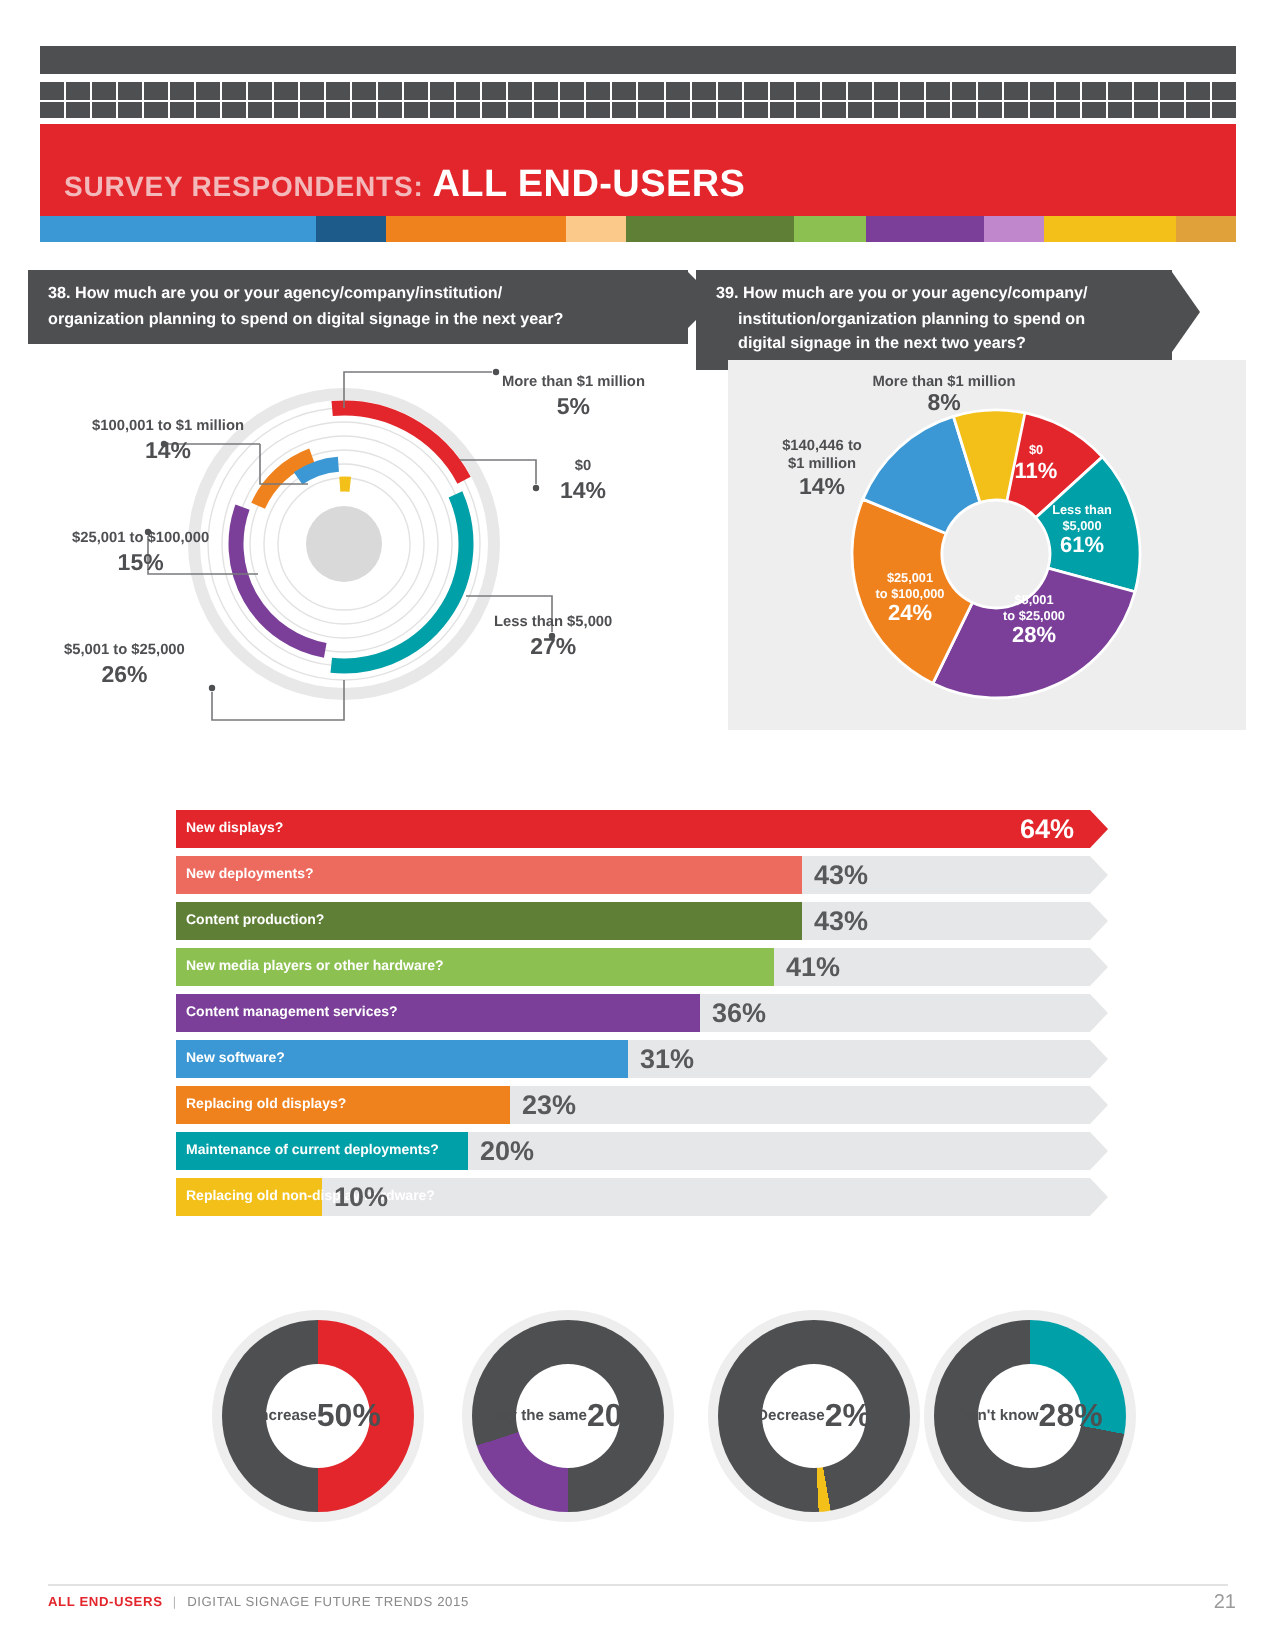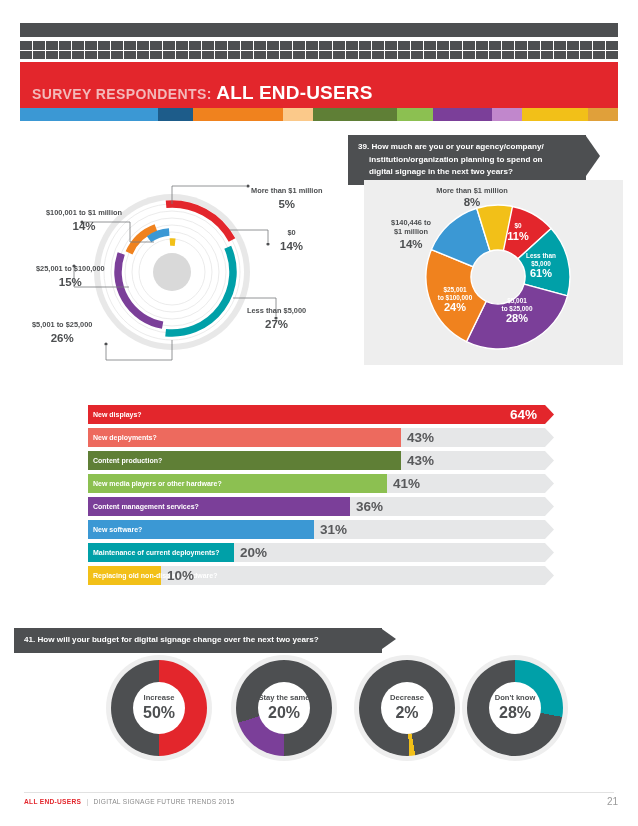--- a/index.html
+++ b/index.html
@@ -114,21 +114,21 @@
   .bval.inside { color: #ffffff; }
 
   
   .donuts { position: absolute; left: 0; top: 655px; width: 638px; height: 120px; }
   .dwrap { position: absolute; width: 106px; height: 106px; }
   .dring { position: absolute; left: 0; top: 0; width: 106px; height: 106px; border-radius: 50%; background: #eeeeee; }
   .dpie { position: absolute; left: 5px; top: 5px; width: 96px; height: 96px; border-radius: 50%; }
   .dhole { position: absolute; left: 27px; top: 27px; width: 52px; height: 52px; border-radius: 50%; background: #ffffff; }
   .dtxt {
     position: absolute; left: 0; top: 0; width: 106px; height: 106px;
-    display: flex; flex-direction: column; align-items: center; justify-content: center;
+    display: flex; flex-direction: row; align-items: center; justify-content: center;
     font-size: 7.6px; font-weight: bold; color: #4d4f51; line-height: 1.25; text-align: center;
   }
   .dtxt .pct { font-size: 16px; font-weight: bold; margin-top: 1px; }
 
   
   .footline { position: absolute; left: 24px; top: 792px; width: 590px; height: 1px; background: #e2e2e2; }
   .footer { position: absolute; left: 24px; top: 798px; font-size: 6.6px; letter-spacing: .3px; }
   .footer .fa { color: #e3262c; font-weight: bold; }
   .footer .fsep { color: #b9b9b9; margin: 0 3px; }
   .footer .fb { color: #8a8a8a; }
@@ -247,20 +247,24 @@
       <i style="background: rgb(240, 130, 30); width: 15%;"></i>
       <i style="background: rgb(251, 201, 138); width: 5%;"></i>
       <i style="background: rgb(95, 127, 54); width: 14%;"></i>
       <i style="background: rgb(140, 192, 81); width: 6%;"></i>
       <i style="background: rgb(123, 63, 153); width: 10%;"></i>
       <i style="background: rgb(193, 135, 204); width: 5%;"></i>
       <i style="background: rgb(242, 192, 24); width: 11%;"></i>
       <i style="background: rgb(224, 160, 58); width: 5%;"></i>
     </div>
 
+  <div class="qbanner b38">
+    <span>38. How much are you or your agency/company/institution/</span><br>
+    <span>organization planning to spend on digital signage in the next year?</span>
+  </div>
 
   <div class="panel38">
     <svg class="spiral" id="spiral-svg" viewBox="0 0 345 185">
         <circle cx="158" cy="92" r="78" fill="#e8e8e8"></circle>
         <circle cx="158" cy="92" r="72" fill="#ffffff"></circle>
         <circle cx="158" cy="92" r="68" fill="none" stroke="#e2e2e2" stroke-width="0.7"></circle>
         <circle cx="158" cy="92" r="61" fill="none" stroke="#e2e2e2" stroke-width="0.7"></circle>
         <circle cx="158" cy="92" r="54" fill="none" stroke="#e2e2e2" stroke-width="0.7"></circle>
         <circle cx="158" cy="92" r="47" fill="none" stroke="#e2e2e2" stroke-width="0.7"></circle>
         <circle cx="158" cy="92" r="40" fill="none" stroke="#e2e2e2" stroke-width="0.7"></circle>
@@ -392,35 +396,38 @@
         <div class="bval" style="left: 356px;">36%</div>
       </div>
       <div class="brow">
         <div class="btrack"></div>
         <div class="bfill" style="width: 226px; background: rgb(59, 152, 212);"></div>
         <div class="blabel" style="left: 93px;">New software?</div>
         <div class="bval" style="left: 320px;">31%</div>
       </div>
       <div class="brow">
         <div class="btrack"></div>
+        <div class="bfill" style="width: 167px; background: rgb(240, 130, 30);"></div>
+        <div class="blabel" style="left: 93px;">Replacing old displays?</div>
+        <div class="bval" style="left: 261px;">23%</div>
+      </div>
+      <div class="brow">
+        <div class="btrack"></div>
         <div class="bfill" style="width: 146px; background: rgb(0, 160, 168);"></div>
         <div class="blabel" style="left: 93px;">Maintenance of current deployments?</div>
         <div class="bval" style="left: 240px;">20%</div>
       </div>
       <div class="brow">
         <div class="btrack"></div>
         <div class="bfill" style="width: 73px; background: rgb(242, 192, 24);"></div>
         <div class="blabel" style="left: 93px;">Replacing old non-display hardware?</div>
         <div class="bval" style="left: 167px;">10%</div>
       </div>
     </div>
 
-  <div class="qbanner b41">
-    <span>41. How will your budget for digital signage change over the next two years?</span>
-  </div>
   <div class="donuts" id="donuts">
       <div class="dwrap" style="left: 106px; top: 0px;">
         <div class="dring"></div>
         <div class="dpie" style="background: conic-gradient(rgb(227, 38, 44) 0deg, rgb(227, 38, 44) 180deg, rgb(77, 79, 81) 180deg, rgb(77, 79, 81) 360deg);"></div>
         <div class="dhole"></div>
         <div class="dtxt">
           <span>Increase</span>
           <span class="pct">50%</span>
         </div>
       </div>

